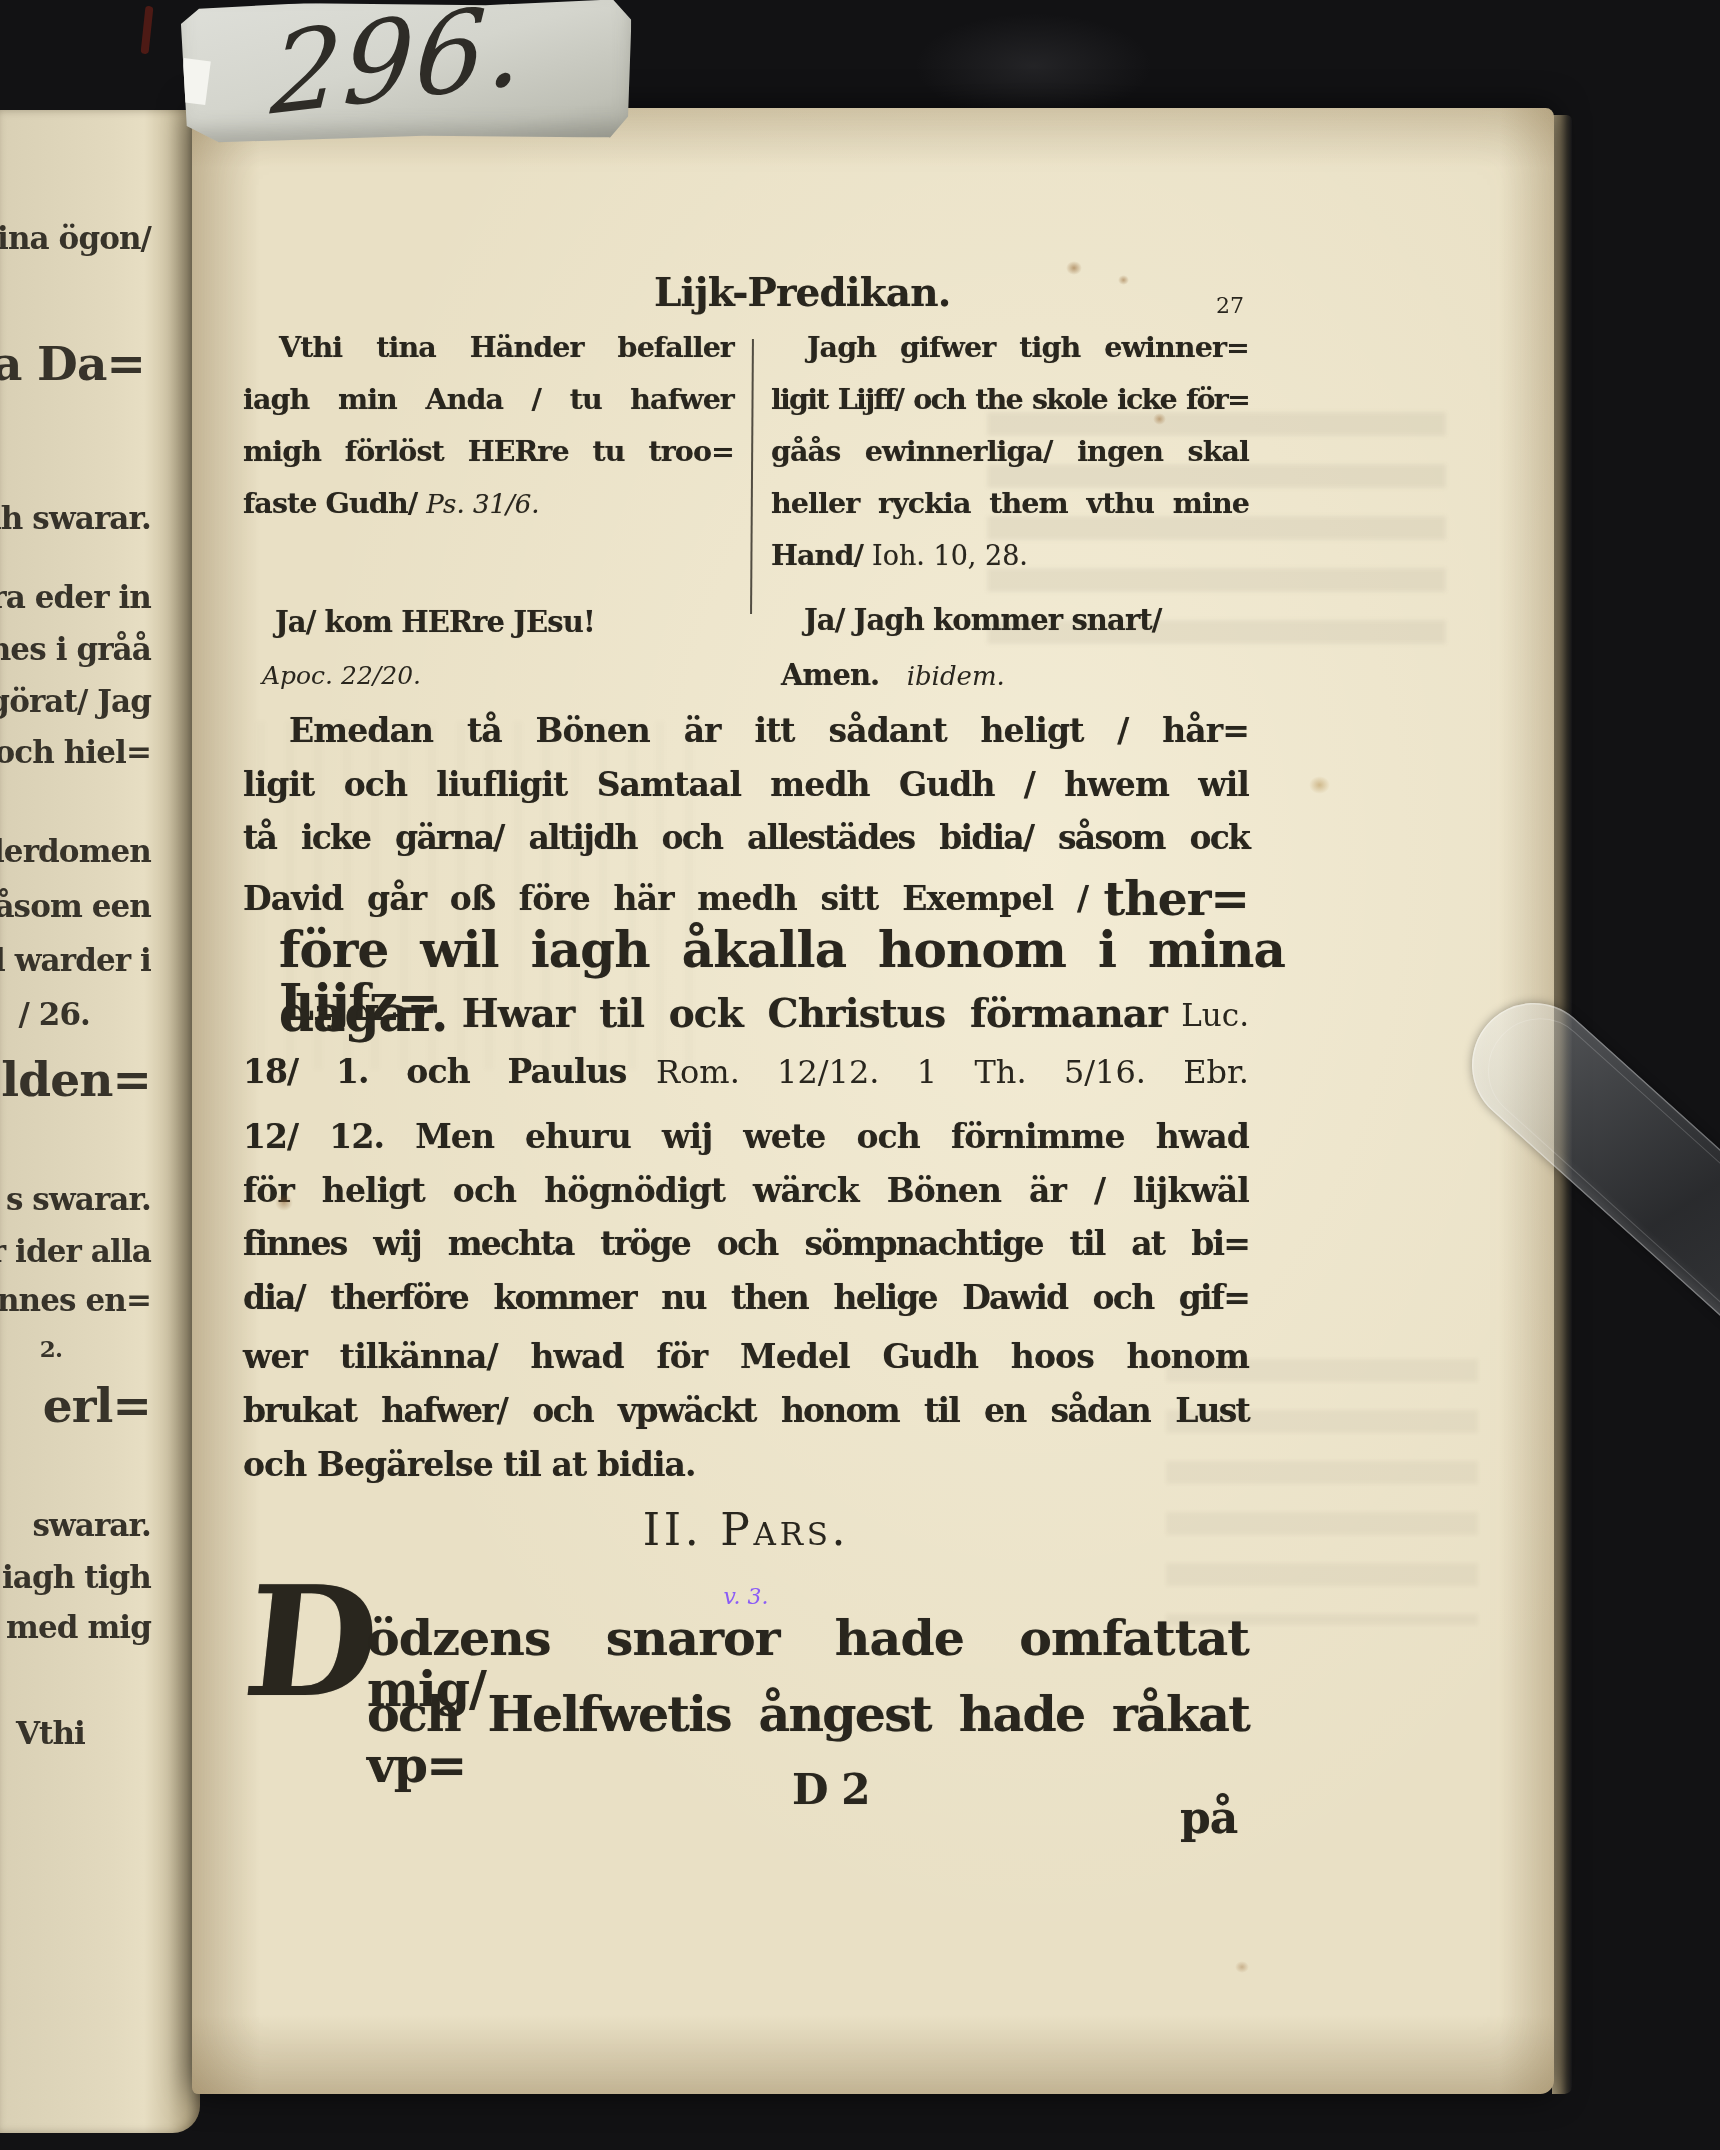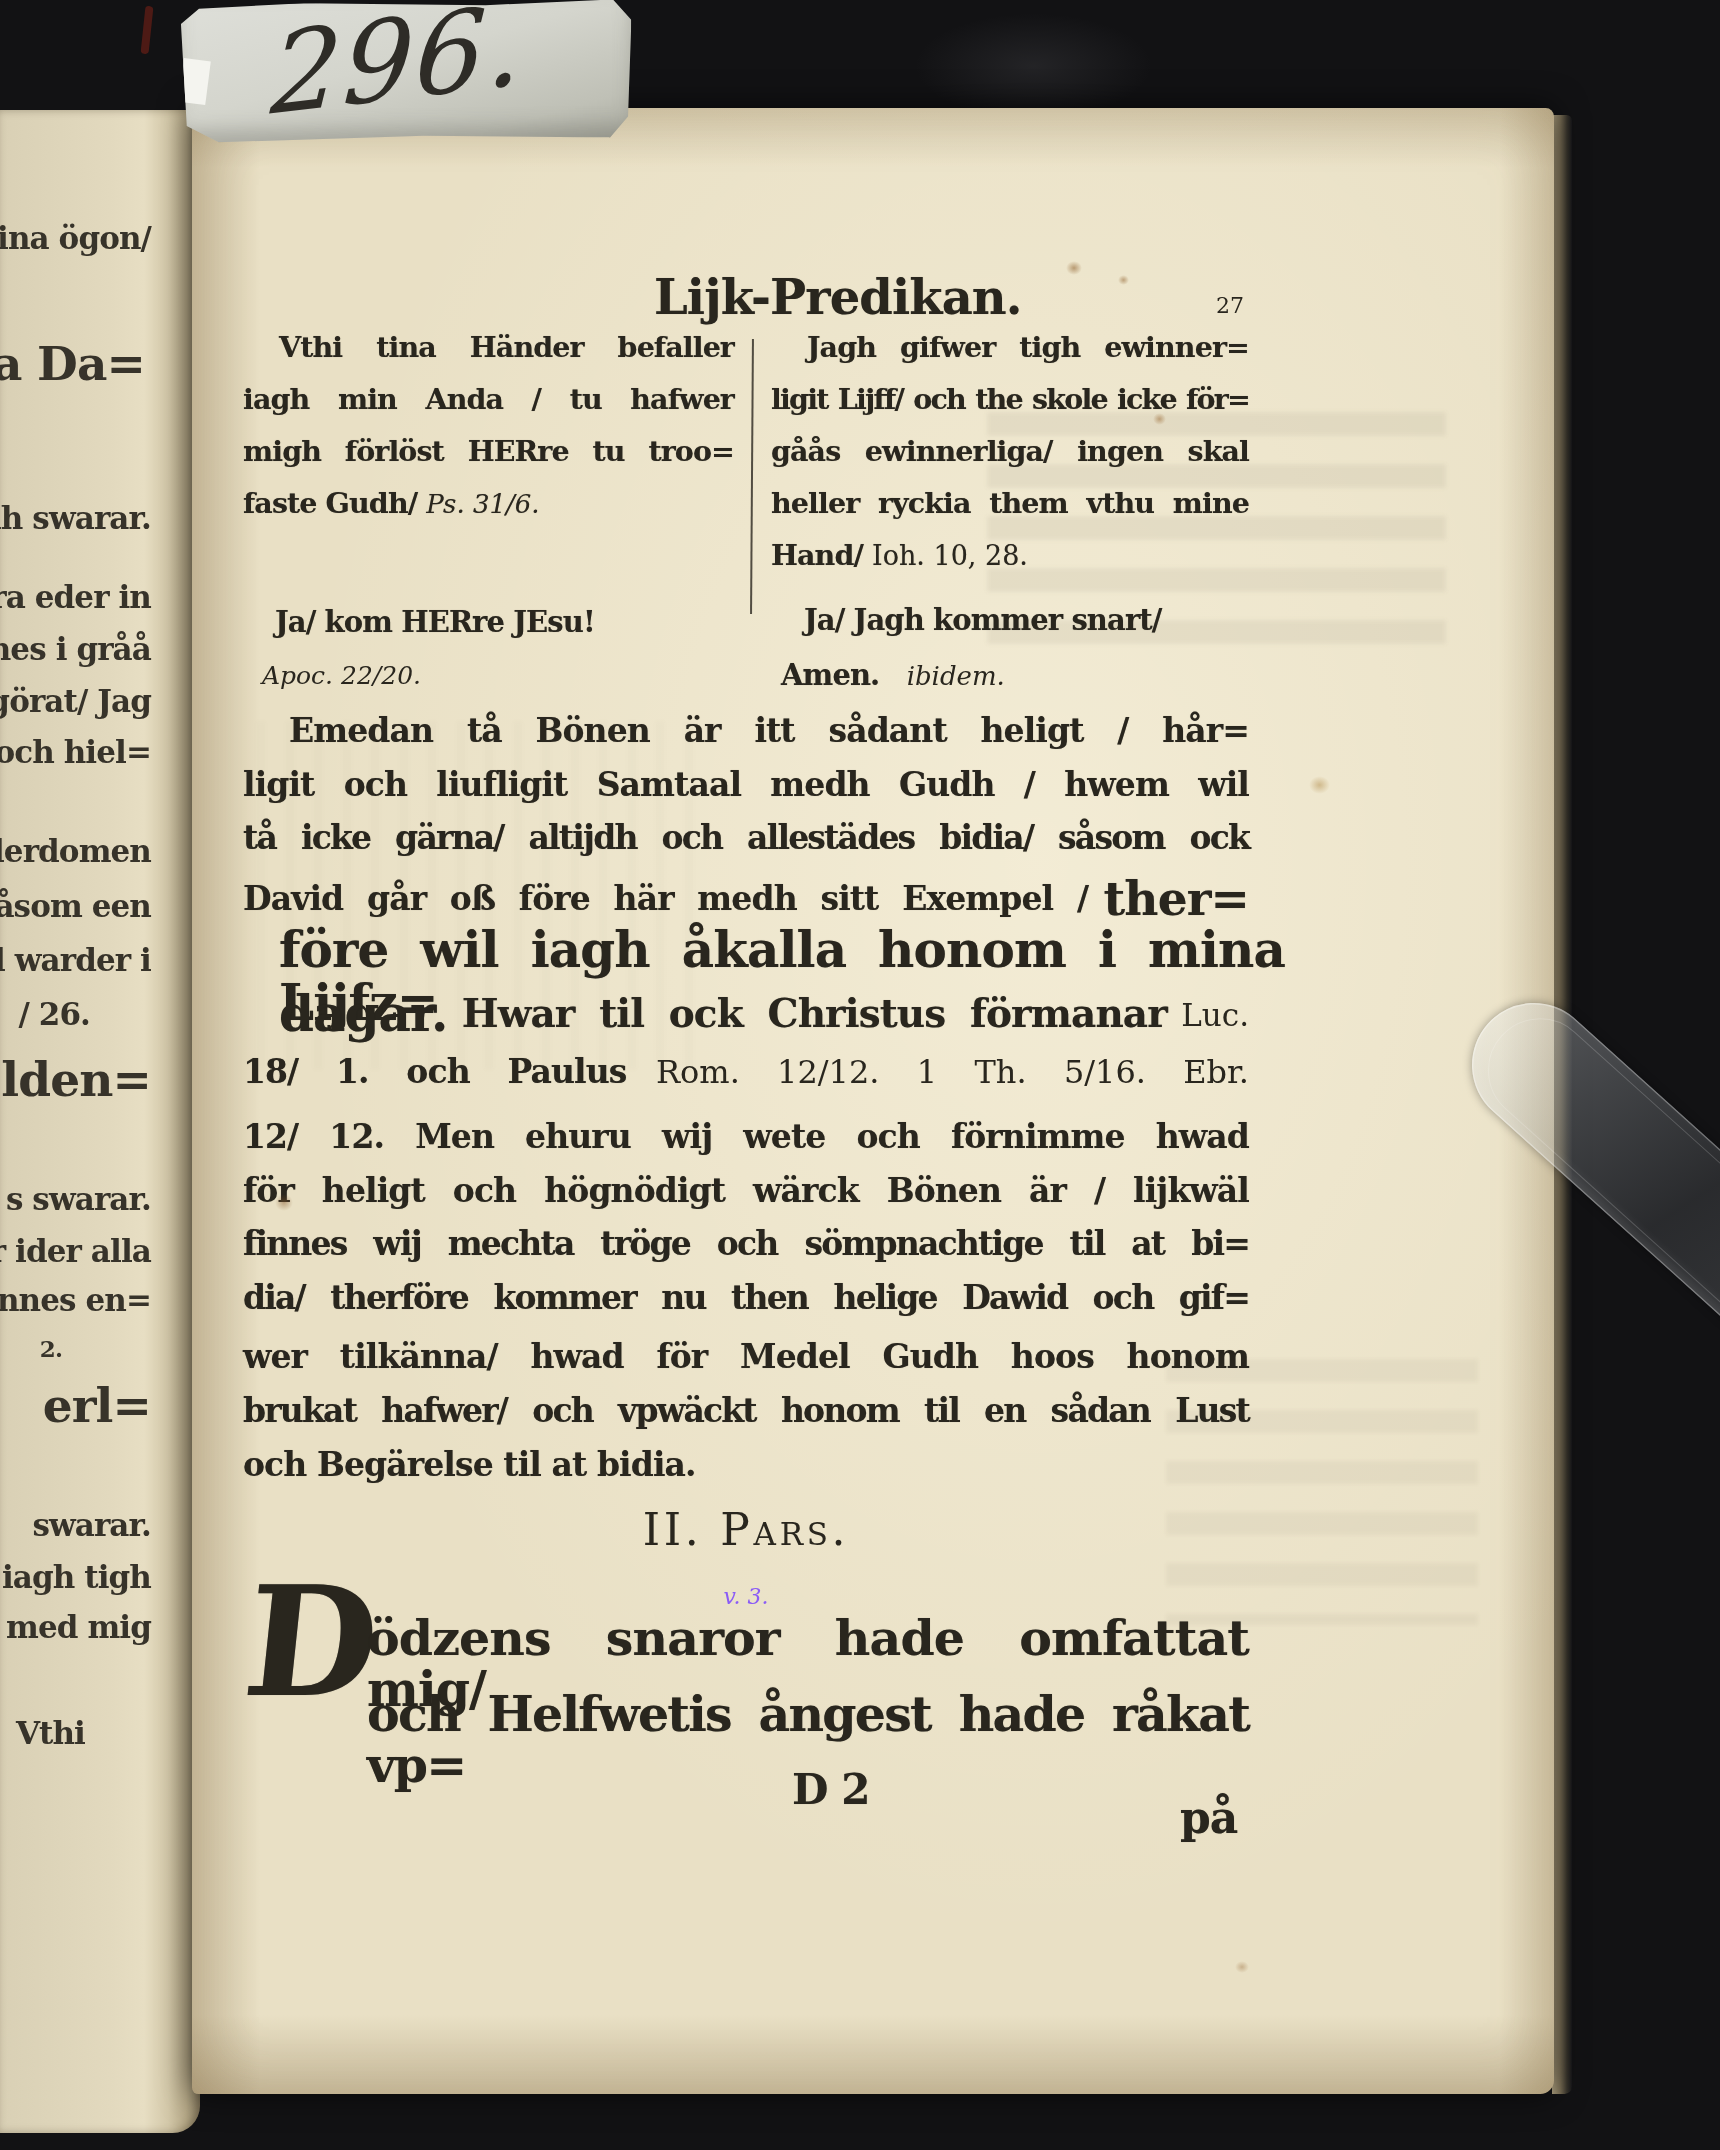--- a/index.html
+++ b/index.html
@@ -51,21 +51,21 @@
   .bl{font-weight:700;letter-spacing:-0.9px;color:#29261e;text-shadow:0 0 0.7px rgba(41,38,30,.42);}
   .ant{font-weight:400;letter-spacing:0;}
   .it{font-style:italic;font-weight:400;letter-spacing:0;}
   .line{position:absolute;white-space:nowrap;line-height:1.05;}
   .jline{position:absolute;left:243px;width:1006px;text-align:justify;text-align-last:justify;line-height:1.05;}
   .lastline{text-align-last:left;}
   .lcol{left:243px;width:491px;}
   .rcol{left:771px;width:478px;}
   .f-col{font-size:28.5px;}
   .f-body{font-size:33px;}
-  .f-hdr{font-size:48px;}
+  .f-hdr{font-size:39px;}
   .f-big{font-size:50px;margin-left:36px;}
   .f-mid{font-size:39px;}
   .f-final{font-size:49px;}
   .tight{letter-spacing:-1.8px;}
   .ind{text-indent:36px;}
   .divider{position:absolute;left:751px;top:339px;width:2.3px;height:275px;background:#2a271f;opacity:.8;transform:rotate(.4deg);}
   
   .lp{position:absolute;right:49px;white-space:nowrap;font-weight:700;letter-spacing:-0.9px;color:#37332a;font-size:31px;line-height:1;}
   .lp-lg{font-size:47px;}
   .lp-sm{font-size:23px;}

